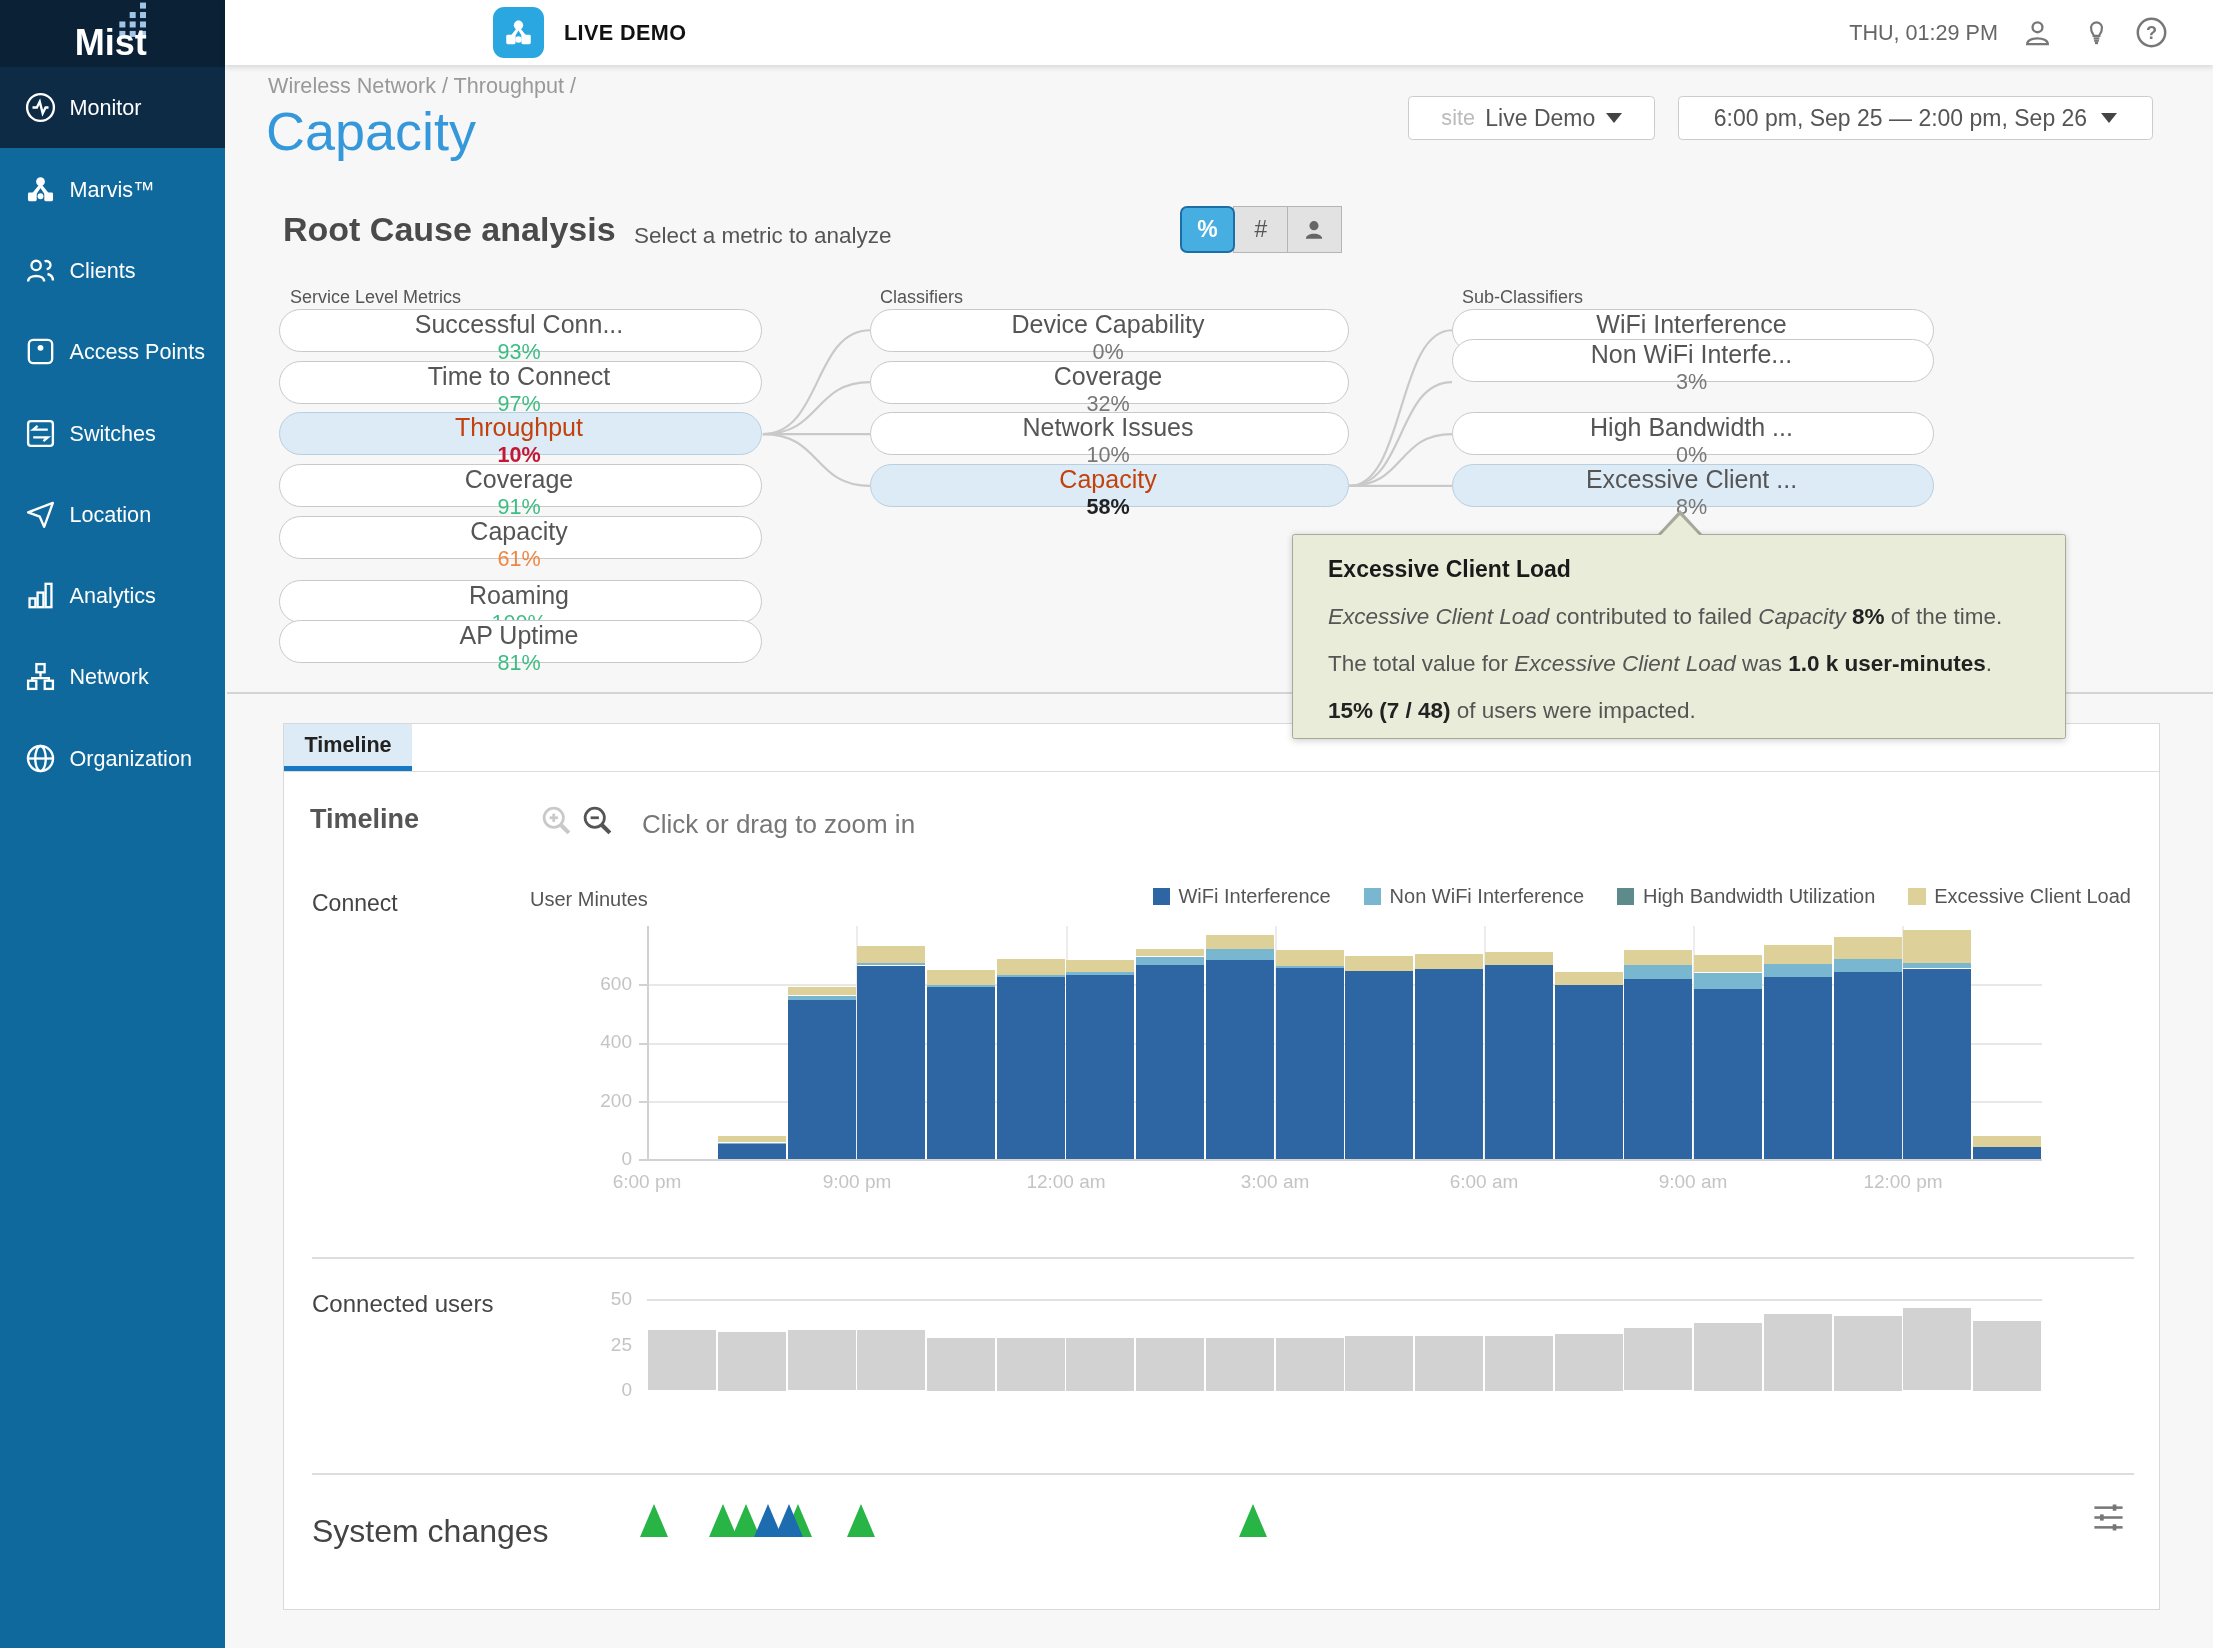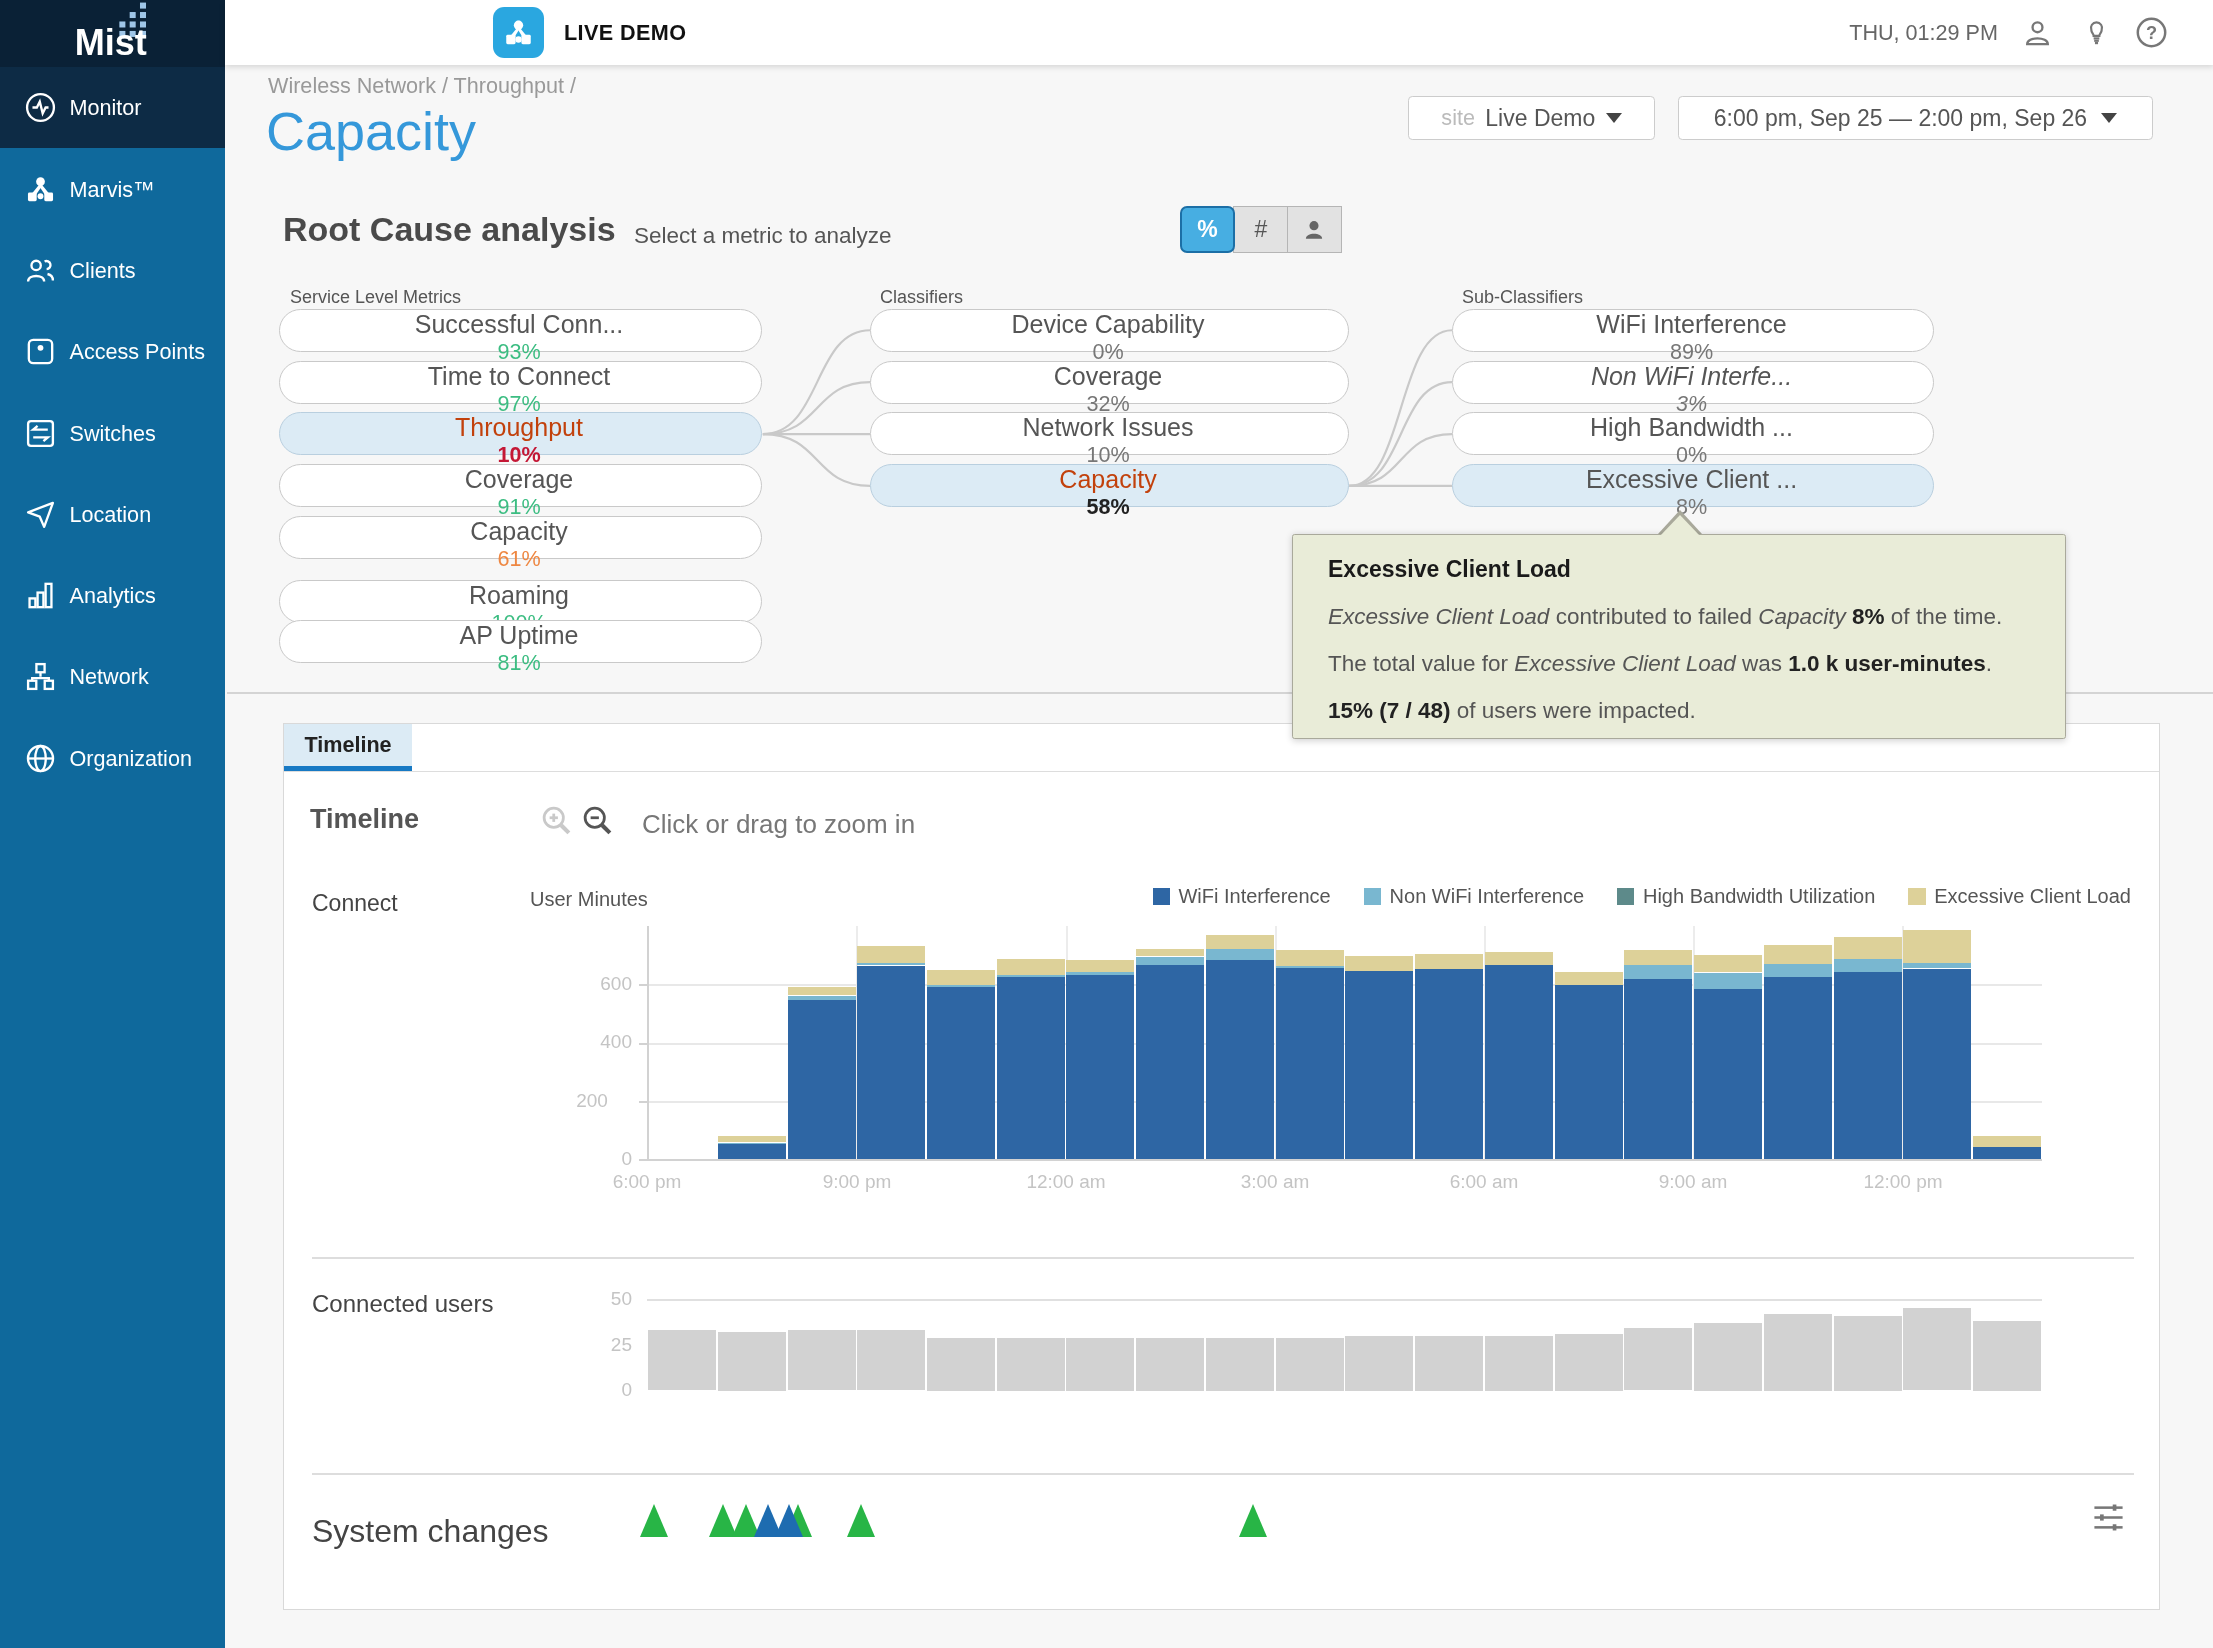--- a/index.html
+++ b/index.html
@@ -319,21 +319,21 @@
       </div>
       <div class="pill sel bold" style="left: 870px; top: 464px; width: 479px;">
         <span class="plabel">Capacity</span>
         <span class="pval" style="color: rgb(34, 34, 34);">58%</span>
       </div>
       <div class="abs colhdr" style="left: 1462px; top: 287px;">Sub-Classifiers</div>
       <div class="pill" style="left: 1452px; top: 309px; width: 482px;">
         <span class="plabel">WiFi Interference</span>
         <span class="pval" style="color: rgb(119, 119, 119);">89%</span>
       </div>
-      <div class="pill" style="left: 1452px; top: 361px; width: 482px; font-style: italic;">
+      <div class="pill" style="left: 1452px; top: 339px; width: 482px;">
         <span class="plabel">Non WiFi Interfe...</span>
         <span class="pval" style="color: rgb(119, 119, 119);">3%</span>
       </div>
       <div class="pill" style="left: 1452px; top: 412px; width: 482px;">
         <span class="plabel">High Bandwidth ...</span>
         <span class="pval" style="color: rgb(119, 119, 119);">0%</span>
       </div>
       <div class="pill sel" style="left: 1452px; top: 464px; width: 482px;">
         <span class="plabel">Excessive Client ...</span>
         <span class="pval" style="color: rgb(119, 119, 119);">8%</span>
@@ -394,21 +394,21 @@
           <span class="leg-sw" style="background:#ddd199"></span>
           <span class="leg-lb">Excessive Client Load</span>
         </div>
       </div>
 
     <div id="failures-plot">
         <div class="axis" style="left: 355px; top: 435px; width: 8.6px; height: 1.7px;"></div>
         <div class="tick-label" style="left: 268px; top: 424px; width: 80px; text-align: right;">0</div>
         <div class="grid-h" style="left: 363px; top: 377px; width: 1395px;"></div>
         <div class="axis" style="left: 355px; top: 377px; width: 8.6px; height: 1.7px;"></div>
-        <div class="tick-label" style="left: 268px; top: 366px; width: 80px; text-align: center;">200</div>
+        <div class="tick-label" style="left: 268px; top: 366px; width: 80px; text-align: right;">200</div>
         <div class="grid-h" style="left: 363px; top: 319px; width: 1395px;"></div>
         <div class="axis" style="left: 355px; top: 319px; width: 8.6px; height: 1.7px;"></div>
         <div class="tick-label" style="left: 268px; top: 307px; width: 80px; text-align: right;">400</div>
         <div class="grid-h" style="left: 363px; top: 260px; width: 1395px;"></div>
         <div class="axis" style="left: 355px; top: 260px; width: 8.6px; height: 1.7px;"></div>
         <div class="tick-label" style="left: 268px; top: 249px; width: 80px; text-align: right;">600</div>
         <div class="tick-label" style="left: 311px; top: 447px; width: 104px; text-align: center;">6:00 pm</div>
         <div class="grid-v" style="left: 572px; top: 202px; height: 233px;"></div>
         <div class="tick-label" style="left: 521px; top: 447px; width: 104px; text-align: center;">9:00 pm</div>
         <div class="grid-v" style="left: 782px; top: 202px; height: 233px;"></div>

